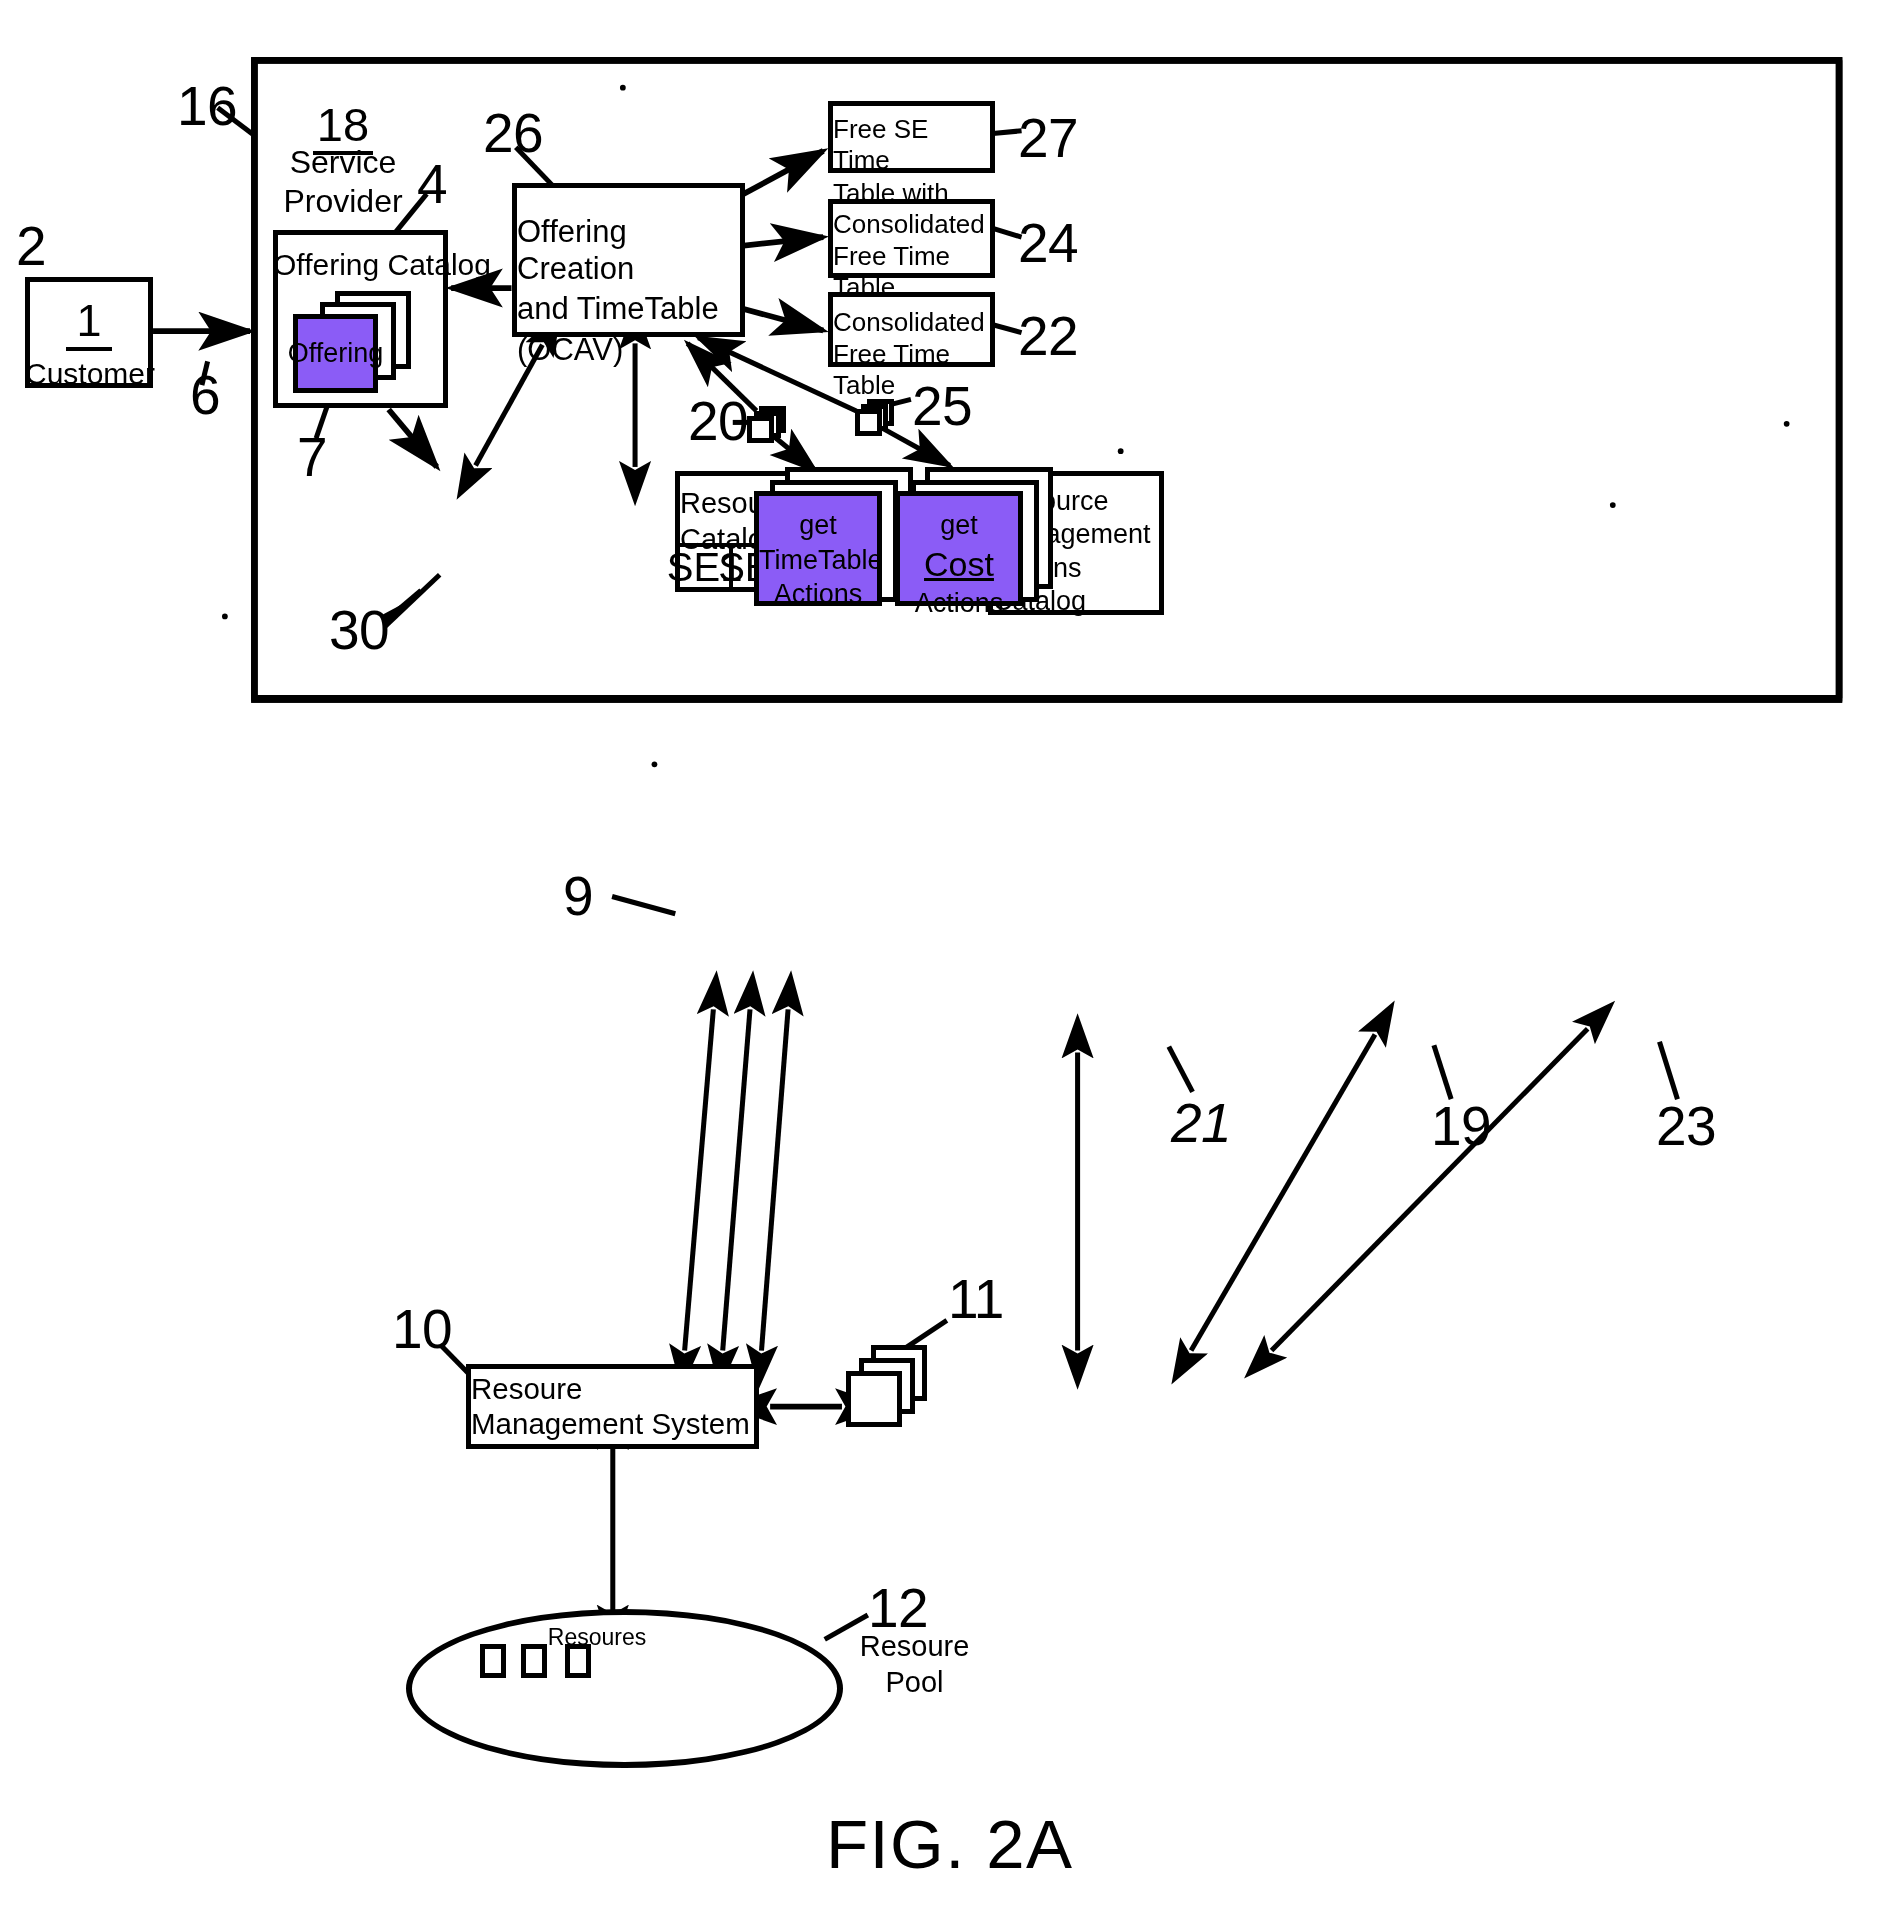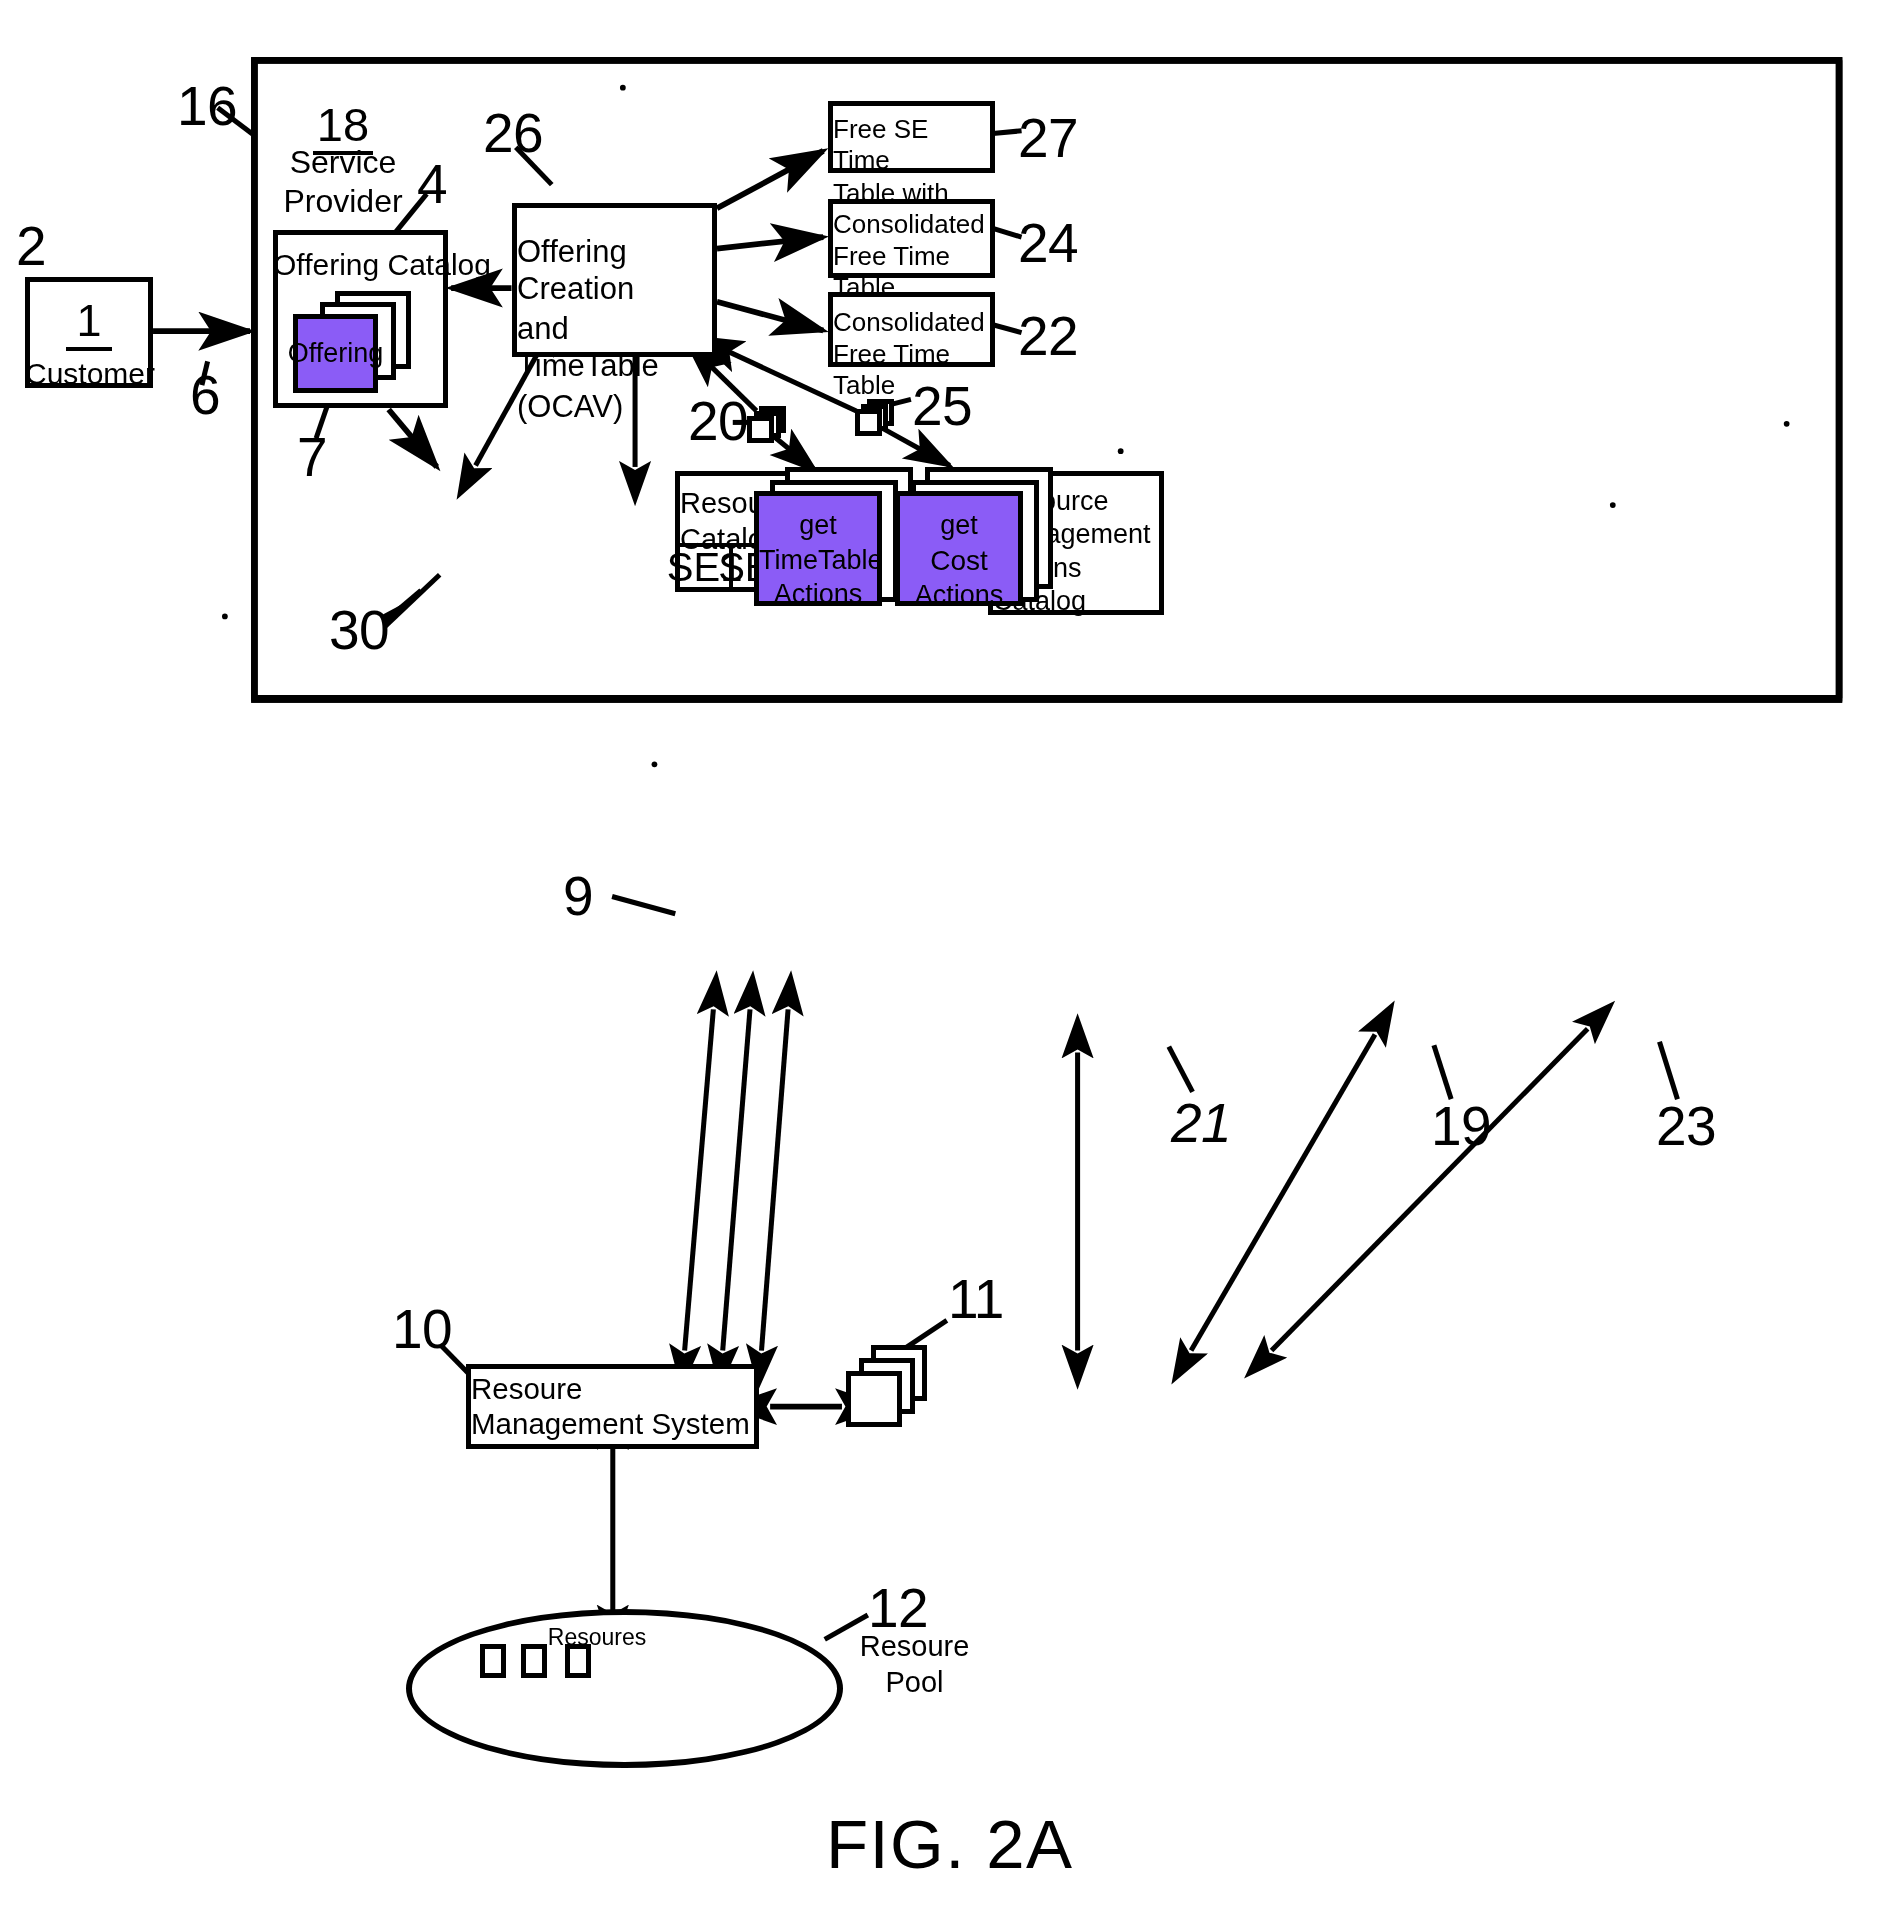--- a/index.html
+++ b/index.html
@@ -300,21 +300,21 @@
 
   <div class="box" style="left:273px; top:230px; width:175px; height:178px; display:block;"></div>
   <div class="plain-text" style="left:273px; top:247px; width:175px; font-size:30px;">Offering Catalog</div>
 
   <div class="stack-card" style="left:335px; top:291px; width:76px; height:78px;"></div>
   <div class="stack-card" style="left:320px; top:302px; width:76px; height:78px;"></div>
   <div class="stack-front" style="left:293px; top:314px; width:85px; height:79px;">
     <span style="font-size:27px;">Offering</span>
   </div>
 
-  <div class="box" style="left:512px; top:183px; width:205px; height:154px; display:block;margin-top:20px;">
+  <div class="box" style="left:512px; top:183px; width:233px; height:154px; display:block;">
     <div style="font-size:31px; padding-top:26px;">Offering Creation</div>
     <div style="font-size:31px; padding-top:4.3px;">and TimeTable</div>
     <div style="font-size:31px; padding-top:4.3px;">(OCAV)</div>
   </div>
 
   <div class="box" style="left:828px; top:101px; width:167px; height:72px; display:block;">
     <div style="font-size:26px; padding-top:8px;">Free SE Time</div>
     <div style="font-size:26px; padding-top:2.2px;">Table with Cost</div>
   </div>
 
@@ -360,21 +360,21 @@
   <div class="stack-front" style="left:754px; top:491px; width:128px; height:115px; display:block;">
     <div style="font-size:27px; padding-top:13px;">get</div>
     <div style="font-size:27px; padding-top:2.2px;">TimeTable</div>
     <div style="font-size:27px; padding-top:2.2px;">Actions</div>
   </div>
 
   <div class="stack-card" style="left:925px; top:467px; width:128px; height:122px;"></div>
   <div class="stack-card" style="left:911px; top:480px; width:128px; height:122px;"></div>
   <div class="stack-front" style="left:895px; top:491px; width:128px; height:115px; display:block;">
     <div style="font-size:27px; padding-top:13px;">get</div>
-    <div style="font-size:28px; padding-top:2.2px;">Cost</div>
+    <div style="font-size:34px; padding-top:2.2px;text-decoration:underline;">Cost</div>
     <div style="font-size:27px; padding-top:2.2px;">Actions</div>
   </div>
 
   <div class="box" style="left:466px; top:1364px; width:293px; height:85px;">
     <span style="font-size:29.5px;">Resoure Management System</span>
   </div>
 
   <div class="stack-card" style="left:871px; top:1345px; width:56px; height:56px;"></div>
   <div class="stack-card" style="left:859px; top:1358px; width:56px; height:56px;"></div>
   <div class="stack-card" style="left:846px; top:1371px; width:56px; height:56px;"></div>

